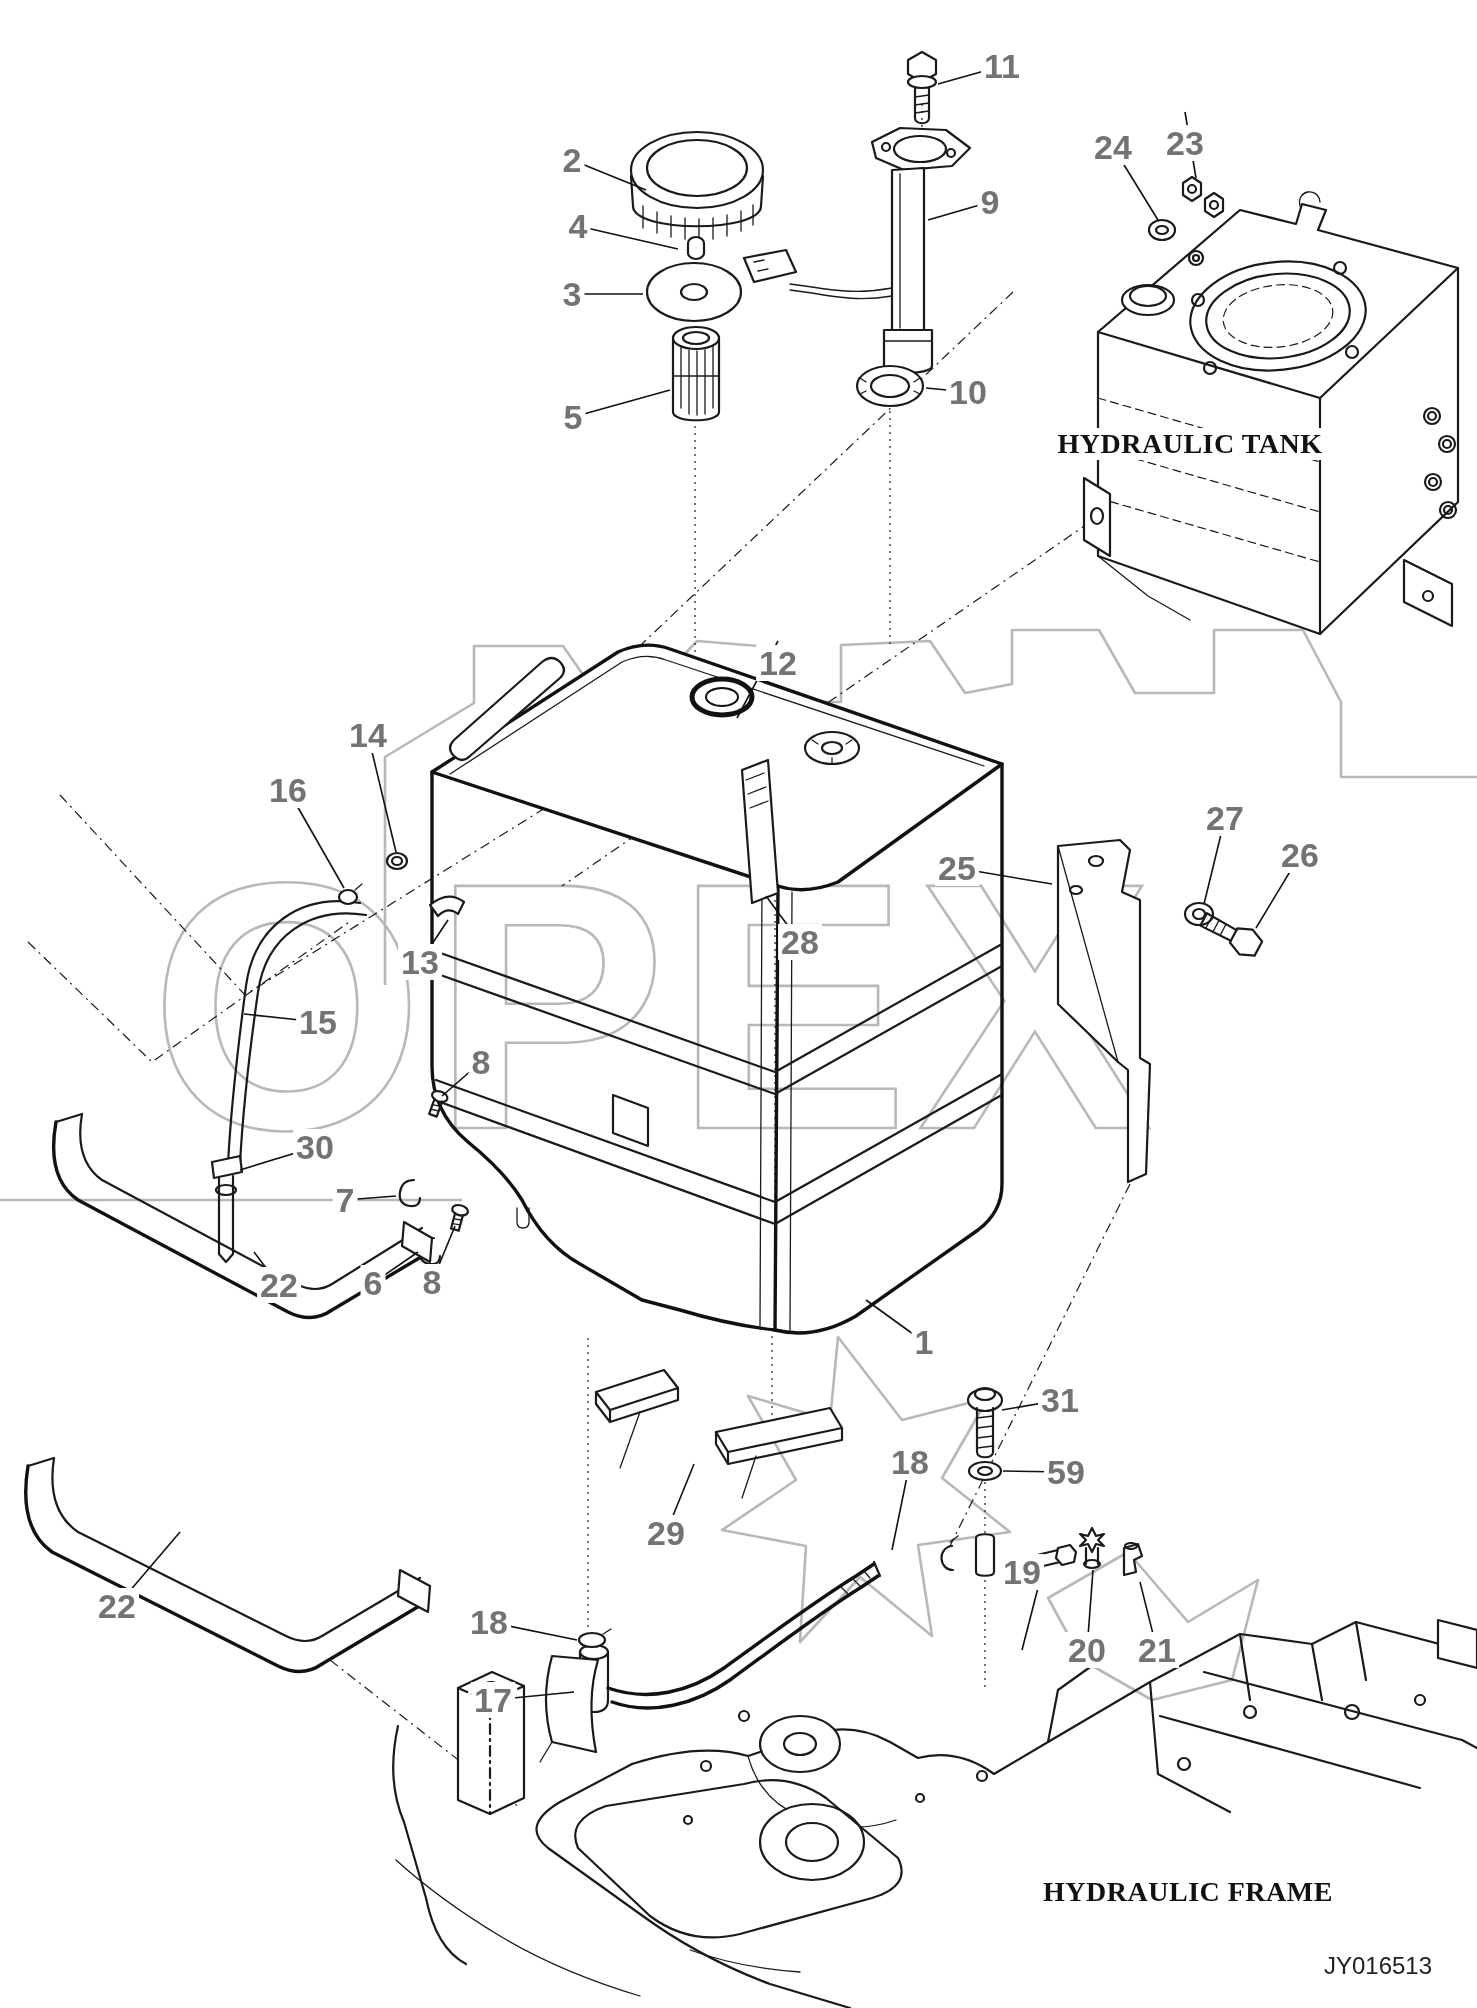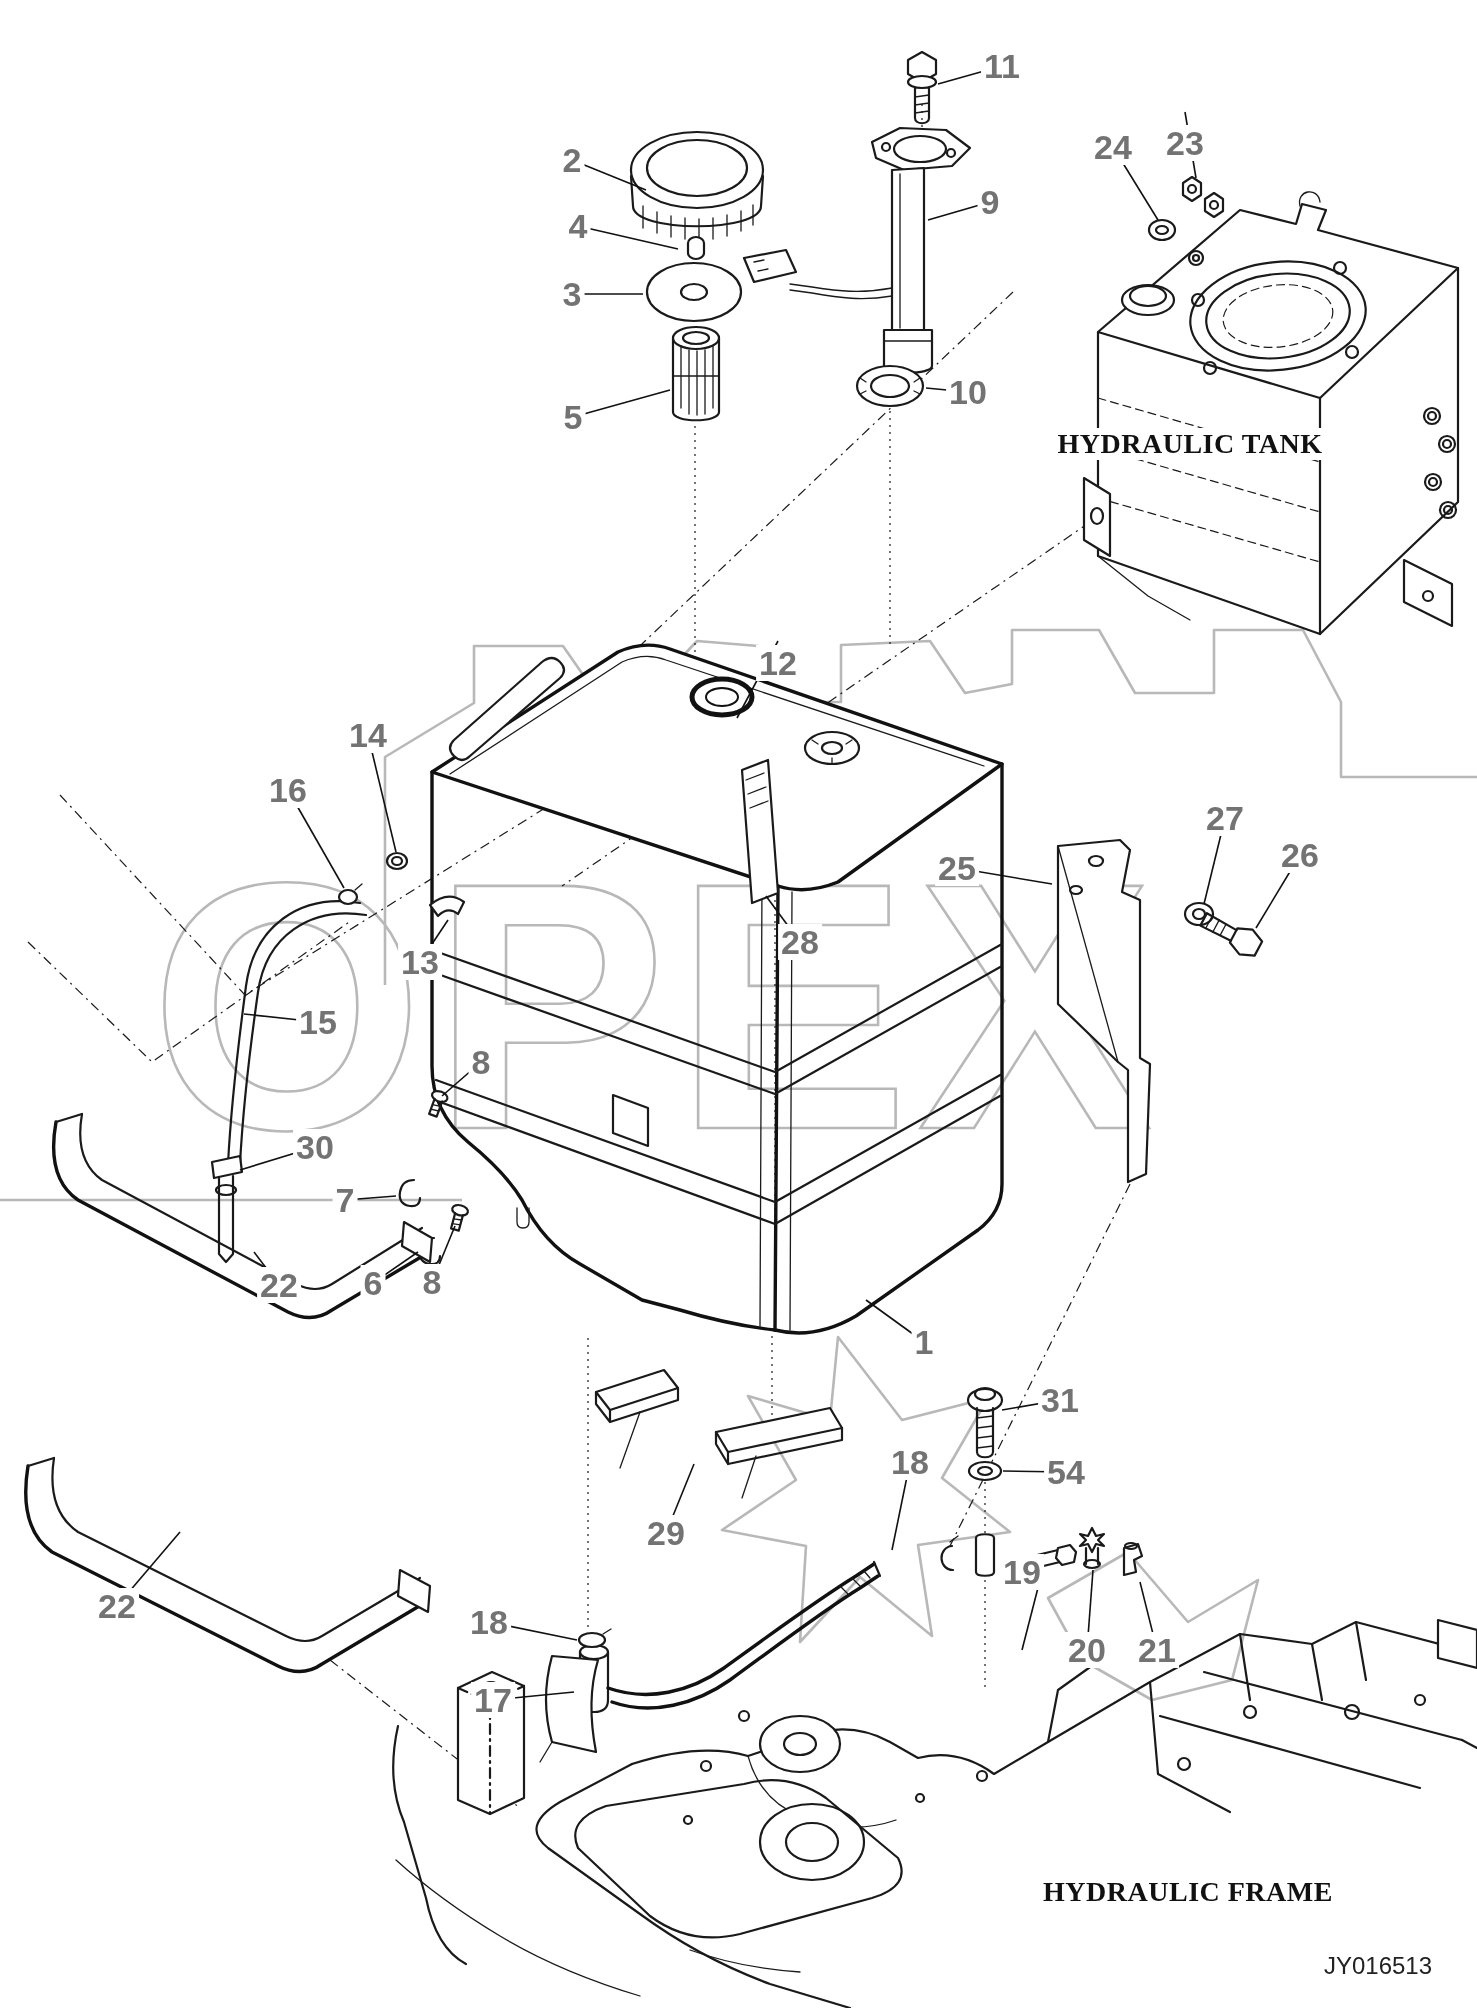--- a/index.html
+++ b/index.html
@@ -363,21 +363,21 @@
       <div class="co" style="left: 432px; top: 1282px;">8</div>
       <div class="co" style="left: 957px; top: 868px;">25</div>
       <div class="co" style="left: 1225px; top: 818px;">27</div>
       <div class="co" style="left: 1300px; top: 855px;">26</div>
       <div class="co" style="left: 800px; top: 942px;">28</div>
       <div class="co" style="left: 279px; top: 1285px;">22</div>
       <div class="co" style="left: 117px; top: 1606px;">22</div>
       <div class="co" style="left: 924px; top: 1342px;">1</div>
       <div class="co" style="left: 666px; top: 1533px;">29</div>
       <div class="co" style="left: 1060px; top: 1400px;">31</div>
-      <div class="co" style="left: 1066px; top: 1472px;">54</div>
+      <div class="co" style="left: 1066px; top: 1472px;">59</div>
       <div class="co" style="left: 910px; top: 1462px;">18</div>
       <div class="co" style="left: 489px; top: 1622px;">18</div>
       <div class="co" style="left: 493px; top: 1700px;">17</div>
       <div class="co" style="left: 1022px; top: 1572px;">19</div>
       <div class="co" style="left: 1087px; top: 1650px;">20</div>
       <div class="co" style="left: 1157px; top: 1650px;">21</div>
     </div>
 
   <div class="section-label" style="left:1190px;top:444px;">HYDRAULIC TANK</div>
   <div class="section-label" style="left:1188px;top:1892px;">HYDRAULIC FRAME</div>

